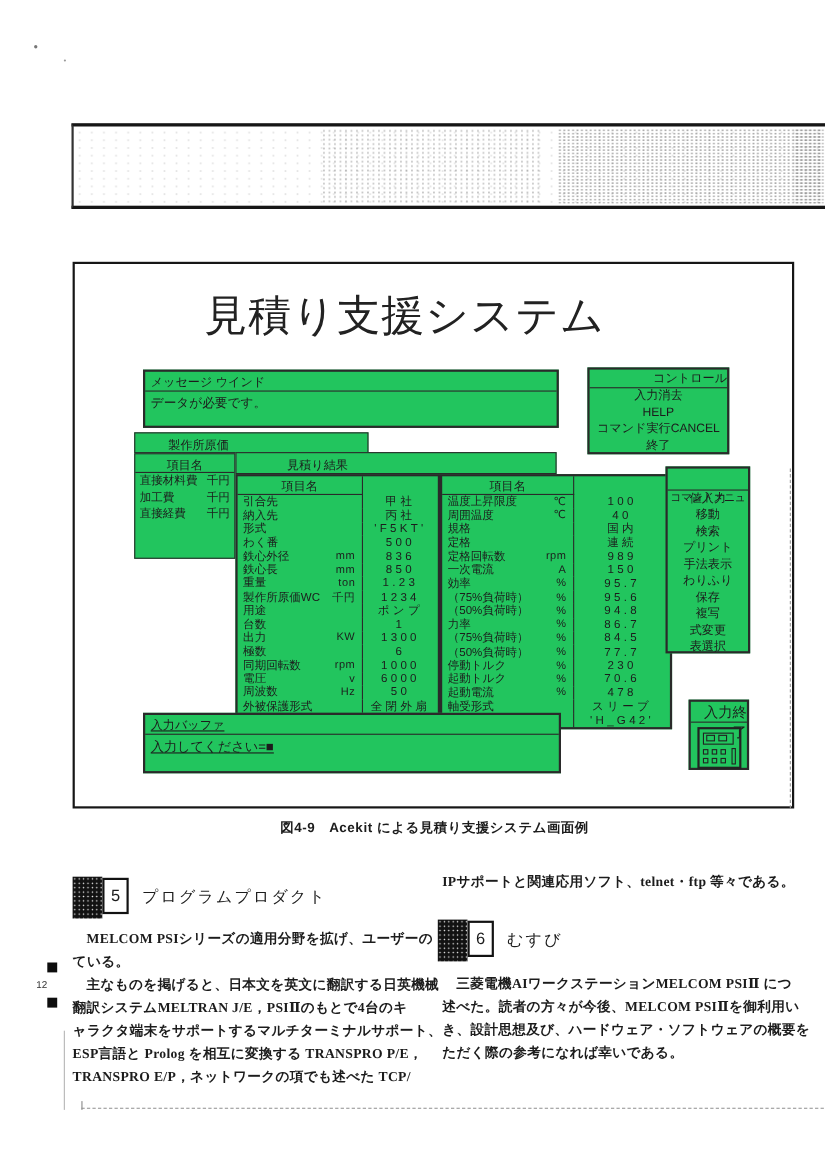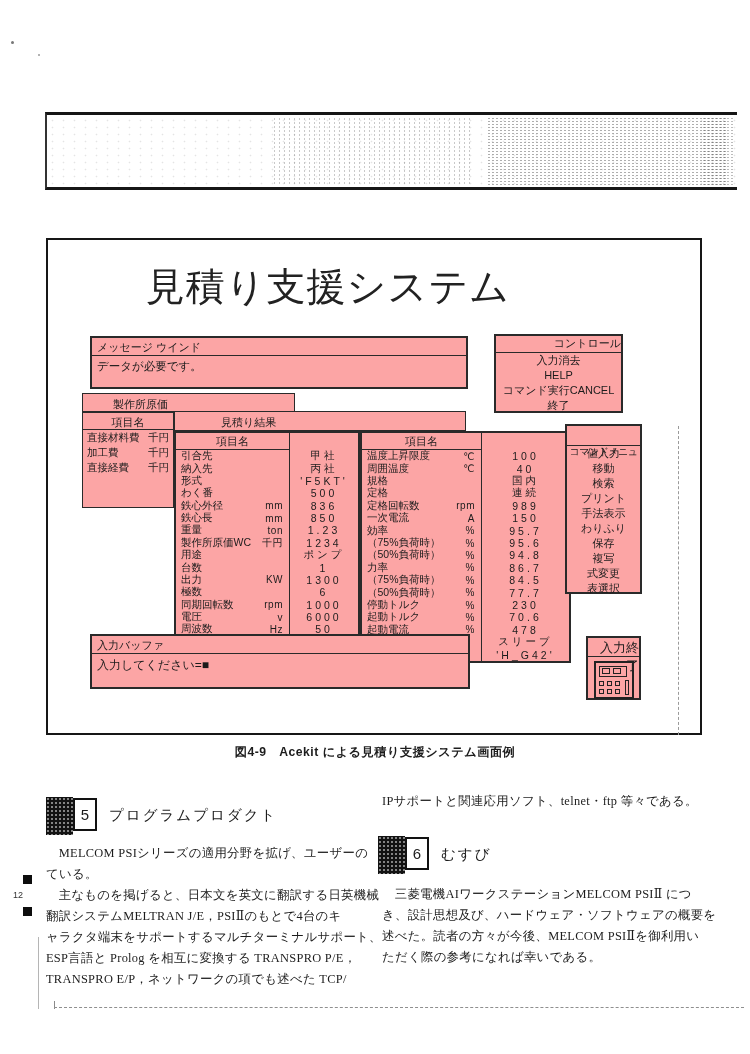--- a/index.html
+++ b/index.html
@@ -1,19 +1,19 @@
 <!DOCTYPE html>
 <html><head>
 <meta charset="utf-8">
 <style>
   html,body{margin:0;padding:0;}
   body{width:750px;height:1054px;background:#fff;position:relative;overflow:hidden;
        font-family:"Liberation Sans","DejaVu Sans",sans-serif;color:#1c1c1c;}
-  .abs{position:absolute;}
-  .box{border:2px solid #2a2a2a;background:#fca5a5;box-sizing:border-box;}
+  .abs{position:absolute;margin-left:20px;}
+  .box{border:2px solid #2a2a2a;background:#22c55e;box-sizing:border-box;}
   .thin{border-width:1.5px;}
   .hd{border-bottom:1.5px solid #2a2a2a;box-sizing:border-box;}
 
   
   #smudge{left:45px;top:112px;width:692px;height:78px;border-top:3px solid #161616;
           border-bottom:3px solid #161616;border-left:2px solid #333;box-sizing:border-box;}
   .noise{position:absolute;top:2px;bottom:2px;background-image:radial-gradient(circle,#3d3d3d .7px,transparent 1.1px);}
   #n1{left:225px;width:200px;background-size:5px 4px;opacity:.28;}
   #n2{left:440px;width:240px;background-size:4px 3px;opacity:.42;}
   #n3{left:0;width:690px;background-size:11px 7px;opacity:.14;}
@@ -55,36 +55,36 @@
   #dashv{left:630px;top:186px;height:309px;width:0;border-left:1px dashed #9a9a9a;}
   #inend{left:538px;top:396px;width:55px;height:64px;}
   #inend .hd{height:19px;font-size:13px;text-align:right;padding-top:1px;}
   #kp{margin:4px auto 0;width:40px;height:38px;border:2px solid #222;position:relative;box-sizing:border-box;}
   #kp .screen{position:absolute;left:3px;top:3px;width:28px;height:11px;border:1.5px solid #222;box-sizing:border-box;display:flex;gap:3px;padding:1px 2px;}
   #kp .screen i{display:block;width:8px;height:6px;border:1.5px solid #222;box-sizing:border-box;}
   #kp .krow{position:absolute;left:3px;display:flex;gap:3px;}
   #kp .krow i{display:block;width:5px;height:5px;border:1.5px solid #222;box-sizing:border-box;}
   #kr1{top:18px;} #kr2{top:26px;}
   #kp .bar{position:absolute;right:3px;top:17px;width:4px;height:15px;border:1px solid #222;box-sizing:border-box;}
-  #inbuf{left:42px;top:394px;width:380px;height:55px;}
+  #inbuf{left:42px;top:408px;width:380px;height:55px;text-decoration:underline;}
   #inbuf .hd{height:18px;font-size:11px;padding:2px 0 0 5px;}
   #inbuf .body{font-size:12px;padding:3px 0 0 5px;}
 
   
   #caption{left:46px;top:744px;width:658px;text-align:center;font-size:12.2px;font-weight:600;letter-spacing:.5px;}
   .sechdr{display:flex;align-items:flex-start;}
   .blacksq{width:27px;height:38px;background-color:#121212;flex:none;
            background-image:radial-gradient(circle,#fff .5px,transparent .9px);background-size:4px 4px;}
   .numbox{width:20px;height:29px;border:2px solid #121212;flex:none;margin-top:1px;
           display:flex;align-items:center;justify-content:center;font-size:15px;background:#fff;}
   .sectitle{margin-left:12px;padding-top:9px;font-size:14.5px;letter-spacing:2px;font-weight:500;}
   #sec5{left:46px;top:797px;}
   #sec6{left:378px;top:836px;}
   .col{font-family:"Liberation Serif","DejaVu Serif",serif;font-size:12.4px;letter-spacing:.3px;}
-  .col .ln{height:21px;line-height:21px;white-space:nowrap;}
+  .col .ln{height:21px;line-height:21px;white-space:nowrap;font-weight:bold;}
   #coltextL{left:46px;top:843px;width:334px;}
   #coltextR1{left:382px;top:791px;width:345px;}
   #coltextR2{left:382px;top:884px;width:345px;}
   #bull1{left:23px;top:875px;width:9px;height:9px;background:#0d0d0d;}
   #bull2{left:23px;top:907px;width:9px;height:9px;background:#0d0d0d;}
   #pgnum{left:13px;top:890px;font-size:9px;color:#333;}
 </style>
 </head>
 <body>
 
@@ -512,23 +512,23 @@
 <div id="sec6" class="abs sechdr">
   <div class="blacksq"></div>
   <div class="numbox">6</div>
   <div class="sectitle">むすび</div>
 </div>
 
 <div id="coltextR2" class="abs col">
 
     <div class="ln">　三菱電機AIワークステーションMELCOM PSIⅡ につ</div>
 
+    <div class="ln">述べた。読者の方々が今後、MELCOM PSIⅡを御利用い</div>
+
     <div class="ln">き、設計思想及び、ハードウェア・ソフトウェアの概要を</div>
-
-    <div class="ln">述べた。読者の方々が今後、MELCOM PSIⅡを御利用い</div>
 
     <div class="ln">ただく際の参考になれば幸いである。</div>
 
 </div>
 
 <div id="bull1" class="abs"></div>
 <div id="pgnum" class="abs">12</div>
 <div id="bull2" class="abs"></div>
 <div id="cropv" class="abs"></div>
 <div id="cropt" class="abs"></div>

